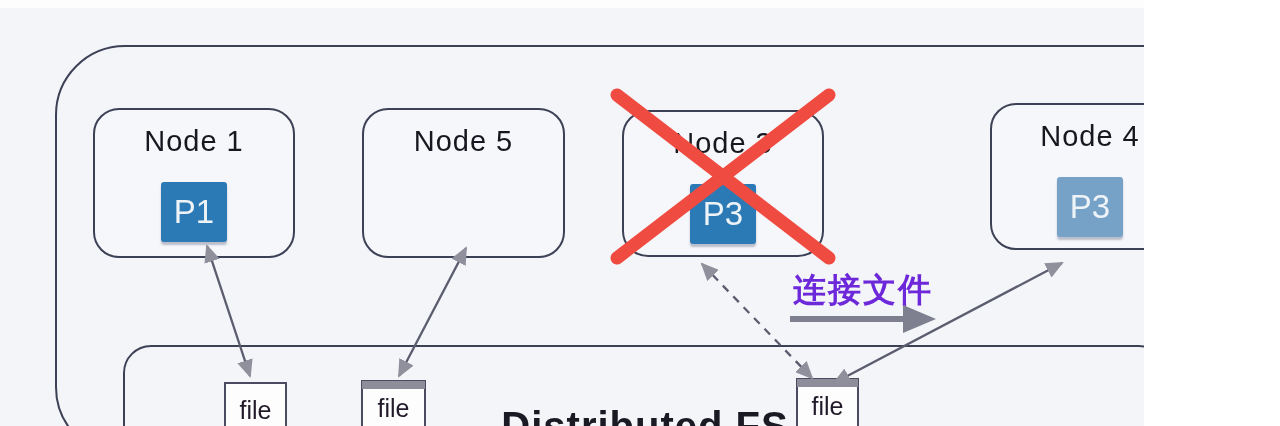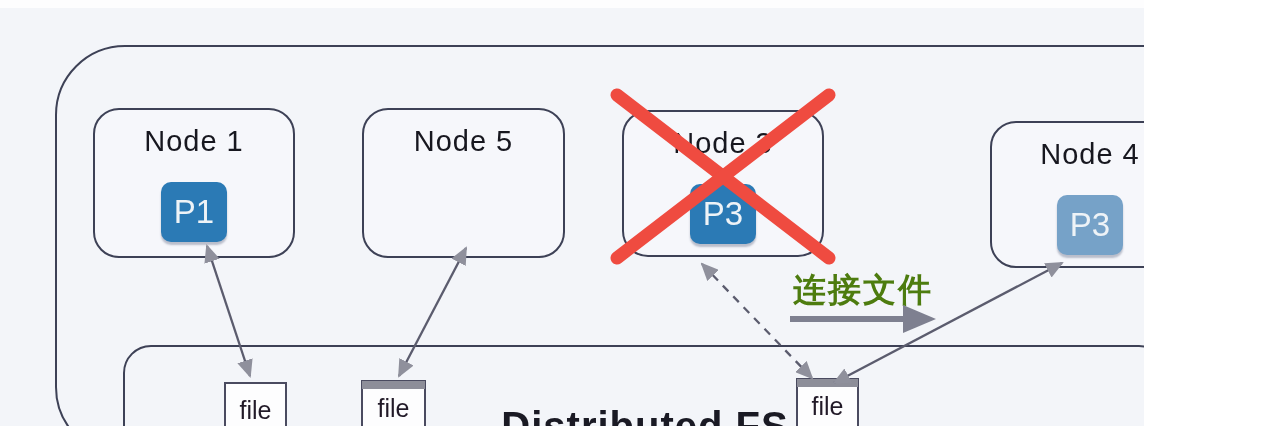--- a/index.html
+++ b/index.html
@@ -33,48 +33,48 @@
     text-align:center;font-size:40px;font-weight:bold;color:#1a1a24;
     letter-spacing:1px;
   }
   .node{
     position:absolute;border:2.4px solid var(--border);border-radius:26px;
     background:rgba(252,253,255,0.35);
   }
   .node-1{left:93px;top:108px;width:202px;height:150px;}
   .node-2{left:362px;top:108px;width:203px;height:150px;}
   .node-3{left:622px;top:110px;width:202px;height:147px;}
-  .node-4{left:990px;top:121px;width:200px;height:147px;}
+  .node-4{left:990px;top:103px;width:200px;height:147px;}
   .node-label{
     margin-top:15px;text-align:center;font-size:29px;color:#17171f;
     letter-spacing:1px;
   }
   .chip{
     position:absolute;left:50%;transform:translateX(-50%);top:72px;
-    width:66px;height:60px;border-radius:10px;
+    width:66px;height:60px;border-radius:3px;
     background:var(--process-blue);color:#eef3f7;
     font-size:33px;display:flex;align-items:center;justify-content:center;
     box-shadow:0 3px 2px rgba(110,120,145,0.45);
   }
   .chip.replica{background:var(--replica-blue);}
   .file{
     position:absolute;background:#fdfdfe;border:2.5px solid #4a4b60;
     text-align:center;color:#221a28;font-size:25px;
     padding-top:12px;
   }
   .file-1{left:224px;top:382px;width:63px;height:60px;}
   .file-2{left:361px;top:380px;width:65px;height:62px;}
   .file-3{left:796px;top:378px;width:63px;height:64px;}
   .file .bar{
     position:absolute;left:-1px;top:-1px;right:-1px;height:8px;background:#8d8e99;
   }
   .file-2 .bar,.file-3 .bar{display:block;}
   .link-label{
     position:absolute;left:790px;top:268px;width:146px;
-    text-align:center;font-size:33px;font-weight:bold;color:#4d7c0f;
+    text-align:center;font-size:33px;font-weight:bold;color:#6d28d9;
     letter-spacing:2px;white-space:nowrap;
   }
   svg.overlay{
     position:absolute;left:0;top:0;width:1280px;height:426px;
     pointer-events:none;z-index:6;
   }
   .conn{stroke:var(--line);stroke-width:2.3;fill:none;}
   .conn.dashed{stroke-dasharray:8 7;}
   .ah{fill:var(--arrowhead);}
   .xline{stroke:var(--fail-red);stroke-width:13;stroke-linecap:round;}

